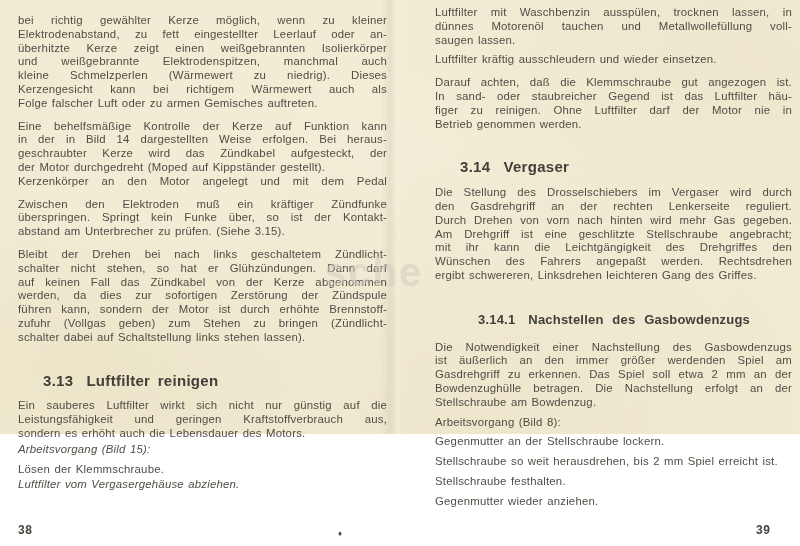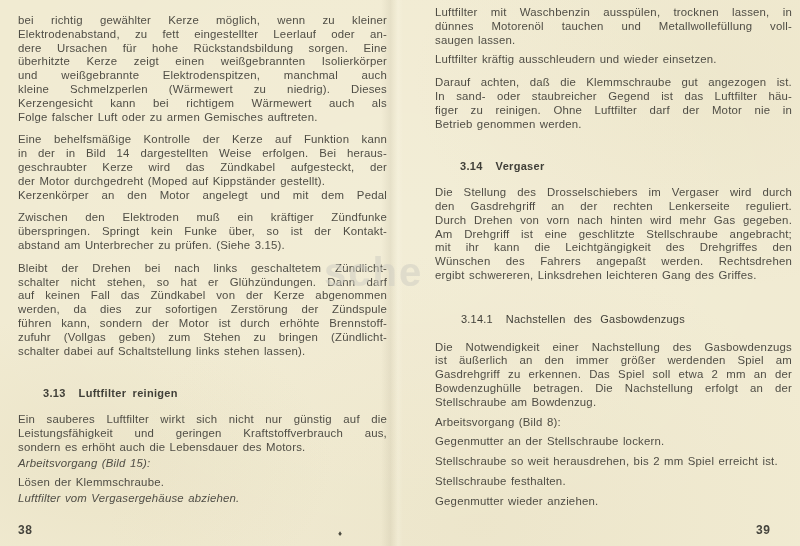--- a/index.html
+++ b/index.html
@@ -5,21 +5,21 @@
   html, body {
     margin: 0;
     padding: 0;
     width: 800px;
     height: 546px;
     overflow: hidden;
   }
   .spread {
     position: relative;
     width: 800px;
-    height: 546px;
+    height: 434px;
     font-family: "Liberation Sans", "DejaVu Sans", sans-serif;
     background:
       radial-gradient(ellipse 340px 220px at 12% 85%, rgba(205,192,148,0.16), transparent 70%),
       radial-gradient(ellipse 420px 300px at 88% 15%, rgba(205,192,148,0.10), transparent 70%),
       radial-gradient(ellipse 520px 380px at 60% 96%, rgba(210,197,156,0.14), transparent 72%),
       radial-gradient(ellipse 600px 500px at 50% 40%, rgba(255,255,250,0.10), transparent 80%),
       #f1ebd2;
     color: #4f4d45;
   }
   .gutter {
@@ -43,23 +43,23 @@
     letter-spacing: 0.2px;
     word-spacing: 1px;
   }
   .page-left  { left: 18px;  top: 14px; width: 369px; }
   .page-right { left: 435px; top: 6px; width: 357px; }
 
   .block.para     { margin-top: 9px;  }
   .block.line     { margin-top: 2px; font-style: italic;  }
   .block.sline    { margin-top: 6px;  }
   .block.heading  { margin-top: 29px; margin-bottom: 12px; margin-left: 25px;
-                    font-weight: 700; font-size: 11px; color: #403f38; letter-spacing: 0.3px; }
-  .block.subheading { margin-top: 30px; margin-bottom: 14px; margin-left: 26px;
-                    font-weight: 400; font-size: 11px; color: #403f38; word-spacing: 5px; }
+                    font-weight: 700; font-size: 15px; color: #403f38; letter-spacing: 0.3px; }
+  .block.subheading { margin-top: 30px; margin-bottom: 14px; margin-left: 43px;
+                    font-weight: 700; font-size: 13px; color: #403f38; word-spacing: 5px; }
   .page > .block:first-child { margin-top: 0; }
 
   .tl { text-align: left; }
   .tl.jl { text-align: justify; text-align-last: justify; }
 
   .hnum { margin-right: 13px; }
   .heading .htitle { word-spacing: 3px; }
 
   .page-number {
     position: absolute;
@@ -94,21 +94,20 @@
 </head>
 <body>
 
 <div class="spread">
   <div class="gutter"></div>
 
   <div class="page page-left" id="page-left">
       <div class="block para">
         <div class="tl jl">bei richtig gewählter Kerze möglich, wenn zu kleiner</div>
         <div class="tl jl">Elektrodenabstand, zu fett eingestellter Leerlauf oder an-</div>
-        <div class="tl jl">dere Ursachen für hohe Rückstandsbildung sorgen. Eine</div>
         <div class="tl jl">überhitzte Kerze zeigt einen weißgebrannten Isolierkörper</div>
         <div class="tl jl">und weißgebrannte Elektrodenspitzen, manchmal auch</div>
         <div class="tl jl">kleine Schmelzperlen (Wärmewert zu niedrig). Dieses</div>
         <div class="tl jl">Kerzengesicht kann bei richtigem Wärmewert auch als</div>
         <div class="tl">Folge falscher Luft oder zu armen Gemisches auftreten.</div>
       </div>
       <div class="block para">
         <div class="tl jl">Eine behelfsmäßige Kontrolle der Kerze auf Funktion kann</div>
         <div class="tl jl">in der in Bild 14 dargestellten Weise erfolgen. Bei heraus-</div>
         <div class="tl jl">geschraubter Kerze wird das Zündkabel aufgesteckt, der</div>

